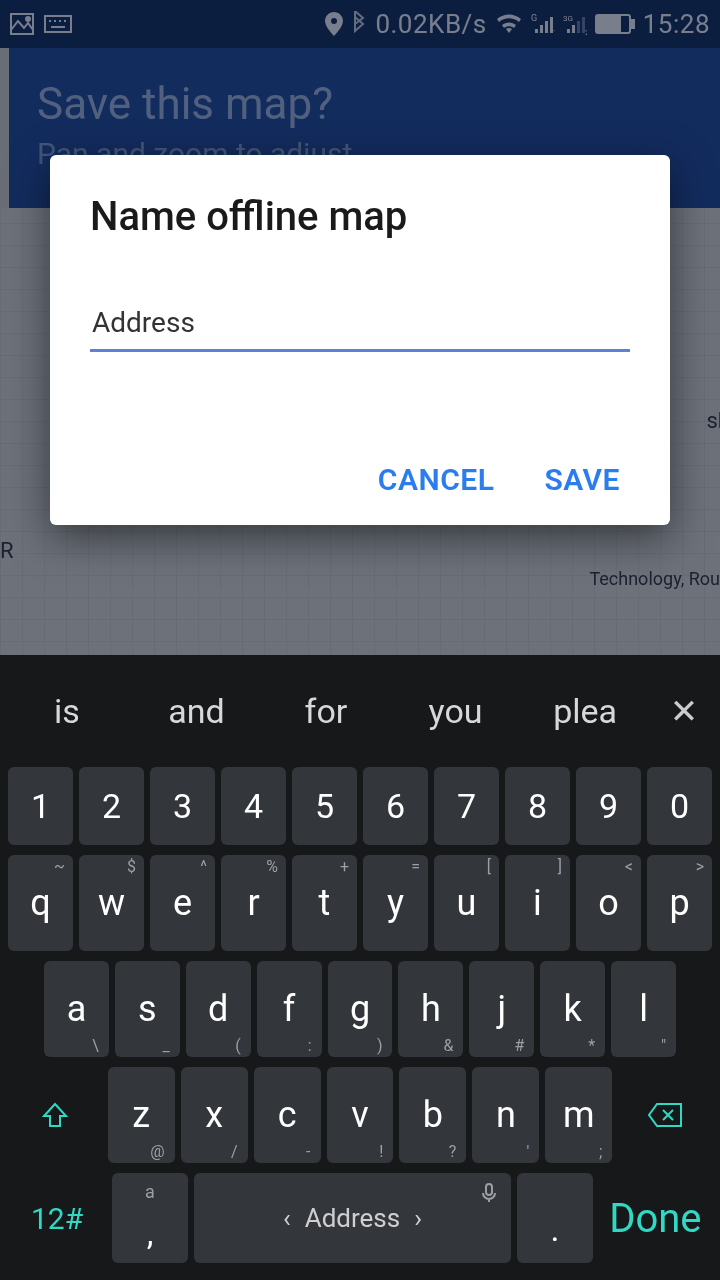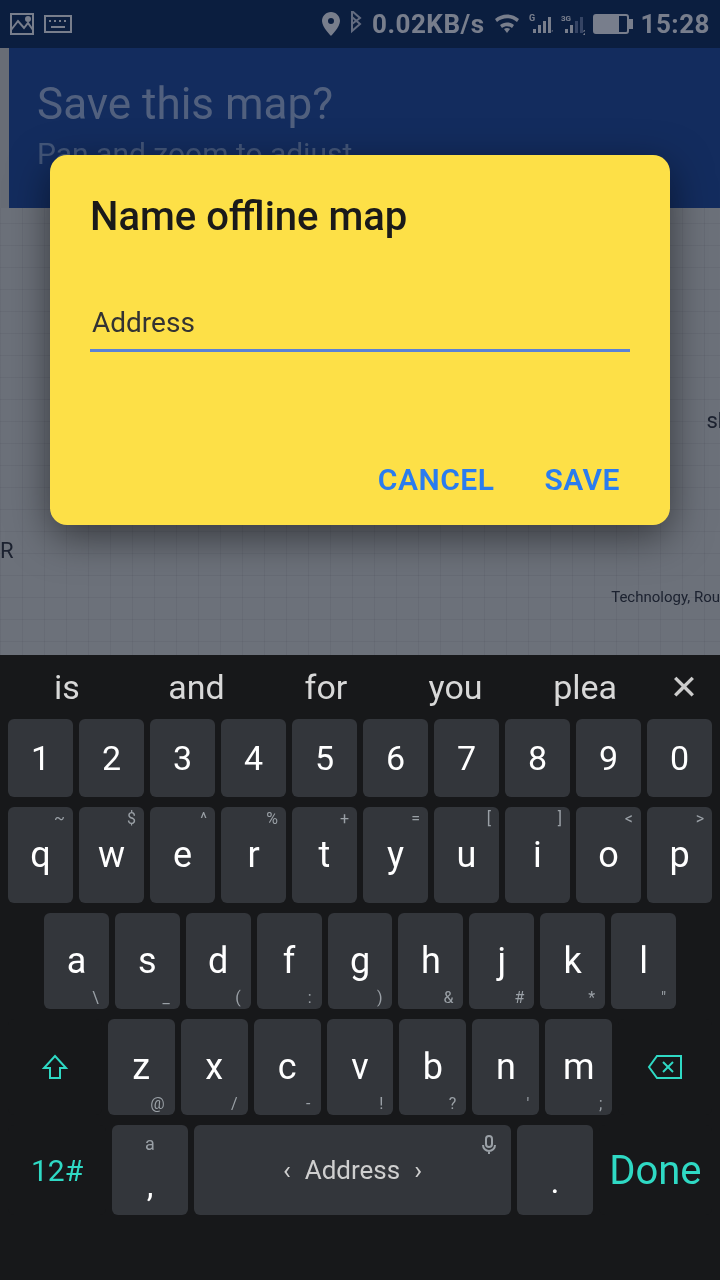--- a/index.html
+++ b/index.html
@@ -6,21 +6,21 @@
   html, body { width: 720px; height: 1280px; overflow: hidden; background: #000; }
   .screen { position: relative; width: 720px; height: 1280px; background: #dcd9ce; }
 
   
   .status-bar {
     position: absolute; top: 0; left: 0; right: 0; height: 48px;
     background: #0f2a56; color: #fff; display: flex; align-items: center;
     padding: 0 10px; font-size: 26px; justify-content: space-between;
   }
   .status-left { display: flex; gap: 10px; align-items: center; }
-  .status-right { display: flex; gap: 8px; align-items: center; font-weight: bold; }
+  .status-right { display: flex; gap: 8px; align-items: center; }
   .status-right .txt { font-size: 26px; letter-spacing: 0.5px; }
   .ico { display: inline-flex; align-items: center; justify-content: center; }
 
   
   .app-header {
     position: absolute; top: 48px; left: 9px; right: 0; height: 160px;
     background: #1f4b9a; padding: 30px 28px;
   }
   .app-header h1 { color: #a9bde0; font-size: 44px; font-weight: 400; }
   .app-header p { color: #8ba6d4; font-size: 30px; margin-top: 6px; }
@@ -28,52 +28,52 @@
   
   .map-area {
     position: absolute; top: 208px; left: 0; right: 0; bottom: 0;
     background: #e5e2d7;
     background-image:
       repeating-linear-gradient(0deg, rgba(0,0,0,0.05) 0 1px, transparent 1px 22px),
       repeating-linear-gradient(90deg, rgba(0,0,0,0.05) 0 1px, transparent 1px 22px);
   }
   .map-lbl1 { position:absolute; left:-30px; top:330px; color:#333; font-size:22px;}
   .map-lbl2 { position:absolute; right:-60px; top:330px; color:#333; font-size:22px;}
-  .map-lbl3 { position:absolute; right:0; top:360px; color:#333; font-size:15px;margin-top:20px;}
+  .map-lbl3 { position:absolute; right:0; top:360px; color:#333; font-size:18px;}
   .map-lbl4 { position:absolute; right:-10px; top:200px; color:#333; font-size:22px;}
 
   
   .scrim {
     position: absolute; top: 0; left: 0; right: 0; height: 655px;
     background: rgba(10,20,45,0.55);
   }
 
   
   .dialog {
     position: absolute; left: 50px; right: 50px; top: 155px;
-    background: #fde047; border-radius: 17px;
+    background: #ffffff; border-radius: 6px;
     box-shadow: 0 12px 40px rgba(0,0,0,0.5);
     padding: 38px 40px 28px 40px;
   }
   .dialog-title { font-size: 40px; color: #1a1a1a; font-weight: 500; margin-bottom: 60px; }
   .dialog-input {
     width: 100%; border: none; border-bottom: 3px solid #5a82d6;
     background: transparent; font-size: 28px; color: #333;
     padding: 6px 2px 10px 2px; outline: none;
   }
   .dialog-actions { display: flex; justify-content: flex-end; gap: 50px; margin-top: 110px; padding-right: 10px;}
   .dlg-btn { background: none; border: none; color: #2a7cef; font-size: 30px; font-weight: 600; letter-spacing: 0.5px; cursor: pointer; }
 
   
   .keyboard {
     position: absolute; left: 0; right: 0; bottom: 0; height: 625px;
     background: #17181a; color: #fff;
   }
   .suggest-row {
-    height: 64px; display: flex; align-items: center; justify-content: space-around;
+    height: 112px; display: flex; align-items: center; justify-content: space-around;
     padding: 0 6px; color: #d8d8d8; font-size: 34px; gap: 8px;
   }
   .suggest { flex:1; text-align:center; }
   .close-sg { width:60px; text-align:center; font-size:34px; color:#ccc;}
   .krow { display: flex; gap: 6px; padding: 0 8px; margin-bottom: 10px; }
   .key {
     background: #33363b; border-radius: 6px; height: 78px;
     display: flex; align-items: center; justify-content: center;
     flex: 1; font-size: 36px; color: #fff; position: relative;
     cursor: pointer; user-select:none;

